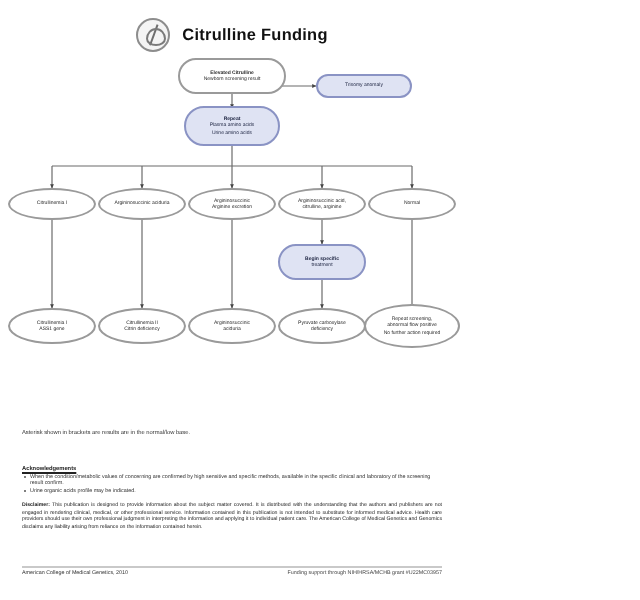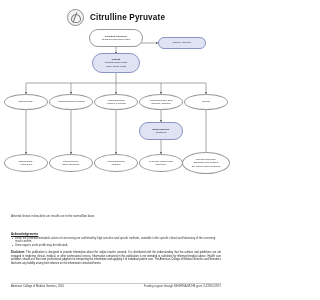--- a/index.html
+++ b/index.html
@@ -106,21 +106,21 @@
     height:0.5px;background:#c9c9c9;
   }
 </style>
 </head>
 <body>
 
 <div class="page">
 
   <div class="header">
     <div class="logo"></div>
-    <div class="title">Citrulline Pyruvate</div>
+    <div class="title">Citrulline Funding</div>
   </div>
 
   <div class="diagram">
 
     <svg class="lines" viewBox="0 0 232 172">
       <defs>
         <marker id="ah" markerWidth="5" markerHeight="5" refX="3.2" refY="1.6" orient="auto">
           <path d="M0,0 L3.4,1.6 L0,3.2 z" fill="#444"></path>
         </marker>
       </defs>

